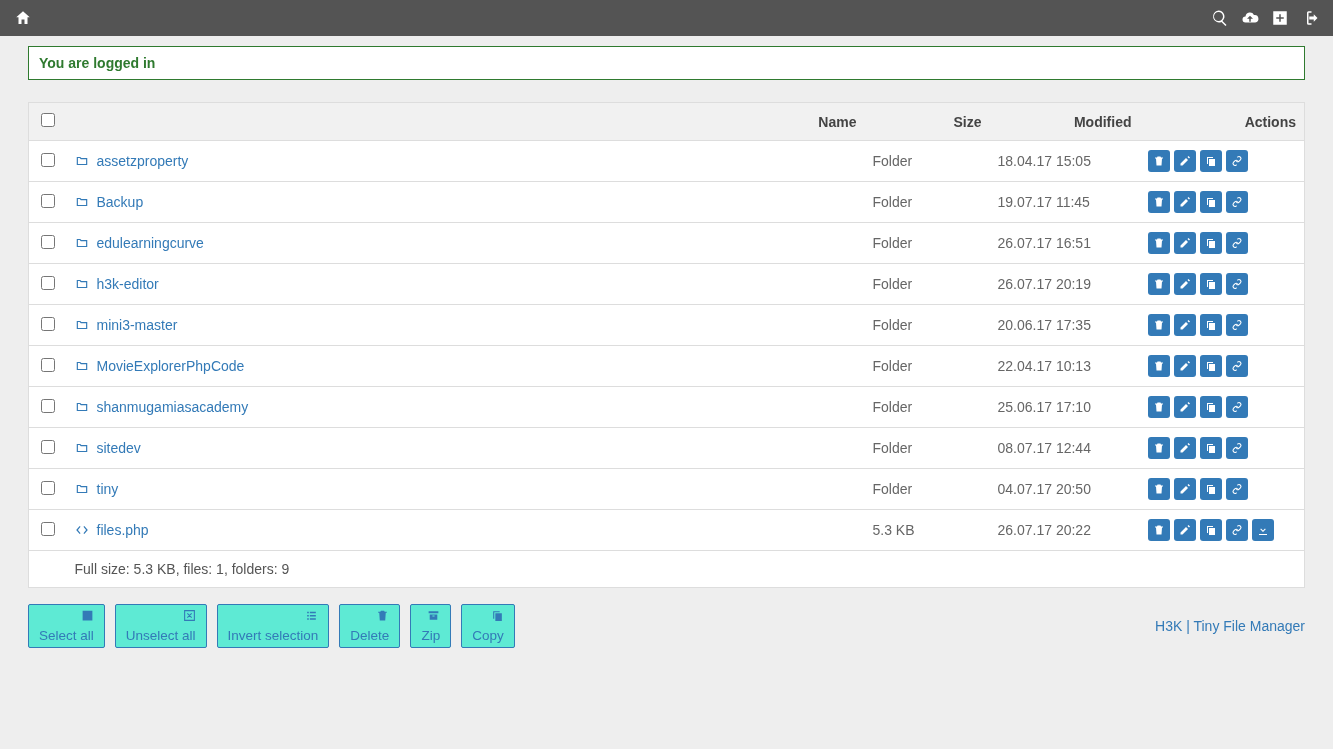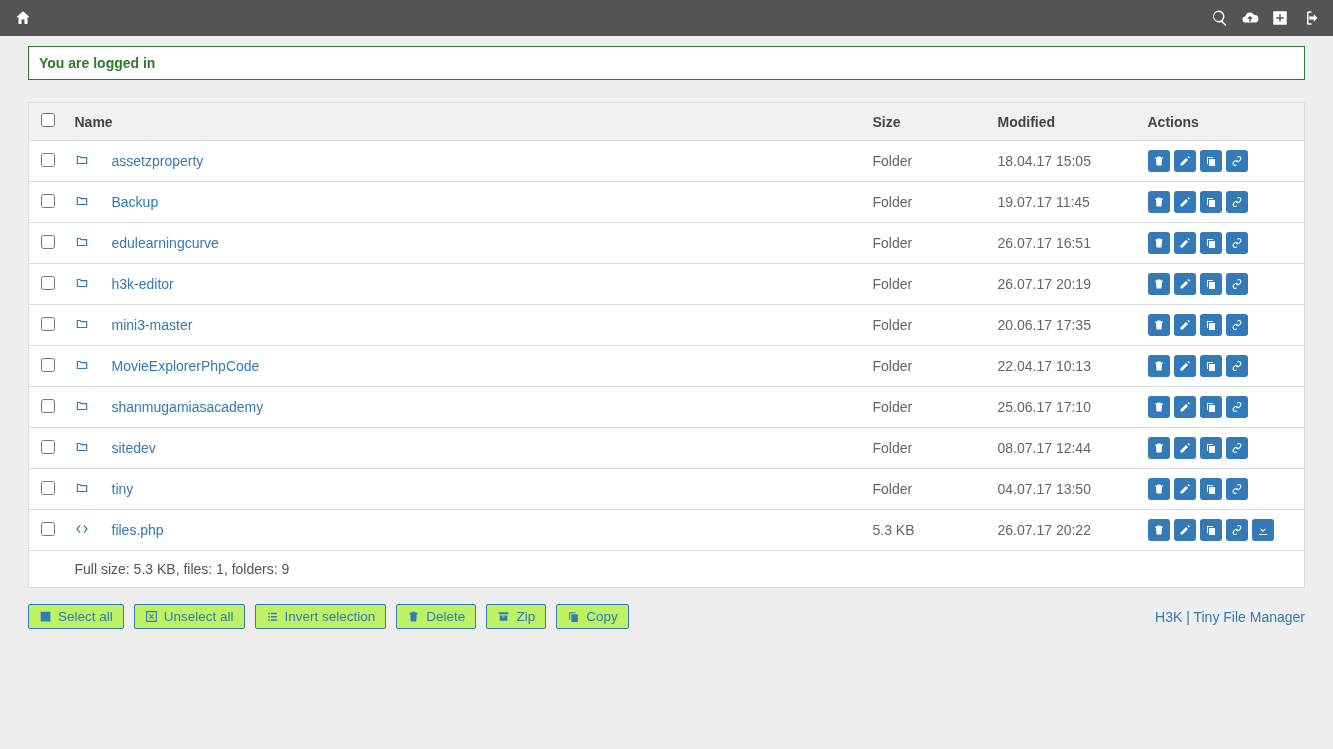--- a/index.html
+++ b/index.html
@@ -36,42 +36,42 @@
     font-weight: bold;
     margin-bottom: 22px;
   }
   table {
     width: 100%;
     border-collapse: collapse;
     background: #fff;
     border: 1px solid #ddd;
   }
   thead th {
-    text-align: left;
+    text-align: right;
     background: #f1f1f1;
     border-bottom: 1px solid #ddd;
     padding: 10px 8px;
     font-weight: bold;
     color: #444;
   }
   tbody td {
     border-top: 1px solid #ddd;
     padding: 9px 8px;
     vertical-align: middle;
     color: #666;
   }
   tbody td:first-child, thead th:first-child {
     width: 38px; text-align:center;
   }
   .col-chk { width: 38px; }
   .col-size { width: 125px; }
   .col-mod { width: 150px; }
   .col-actions { width: 165px; }
   .link { color: #337ab7; cursor: pointer; }
-  .name-cell { display:flex; gap:23px; }
+  .name-cell { display:flex; align-items:center; gap:8px; }
   .name-cell svg { width: 14px; height: 14px; fill:#337ab7; flex:0 0 14px; }
   .name-cell .code-ic { fill:#337ab7; }
   .actions-cell { display:flex; gap:4px; flex-wrap:wrap; }
   .act-btn {
     background: #337ab7;
     color: #fff;
     border-radius: 3px;
     width: 22px; height: 22px;
     display:flex; align-items:center; justify-content:center;
     cursor:pointer;
@@ -88,26 +88,27 @@
     justify-content: space-between;
     align-items: center;
     margin-top: 16px;
     flex-wrap: wrap;
     gap: 10px;
   }
   .toolbar-left { display:flex; gap:10px; flex-wrap:wrap;}
   .tool-btn {
     border: 1px solid #337ab7;
     color: #337ab7;
-    background: #bef264;
+    background: #5eead4;
     padding: 4px 10px;
     cursor: pointer;
-    display:flex; align-items:center; gap:6px;
+    display:flex; align-items:flex-end; gap:6px;
     font-size: 13.5px;
     border-radius: 2px;
+    flex-direction: column;
   }
   .tool-btn svg { width:13px; height:13px; fill:#337ab7; }
   .footer-link { color: #337ab7; cursor:pointer;margin-left:36px; }
   input[type=checkbox]{ width:14px; height:14px; }
 </style>
 </head>
 <body>
 
 <svg width="0" height="0" style="position:absolute">
   <defs>
@@ -511,21 +512,21 @@
           <td><input type="checkbox" style=""></td>
           <td>
             <div class="name-cell">
               <svg viewBox="0 0 24 24">
                 <use href="#ic-folder-o"></use>
               </svg>
               <span class="link">tiny</span>
             </div>
           </td>
           <td>Folder</td>
-          <td>04.07.17 13:50</td>
+          <td>04.07.17 20:50</td>
           <td>
             <div class="actions-cell">
               <span class="act-btn">
                 <svg viewBox="0 0 24 24">
                   <use href="#ic-trash"></use>
                 </svg>
               </span>
               <span class="act-btn">
                 <svg viewBox="0 0 24 24">
                   <use href="#ic-edit"></use>

